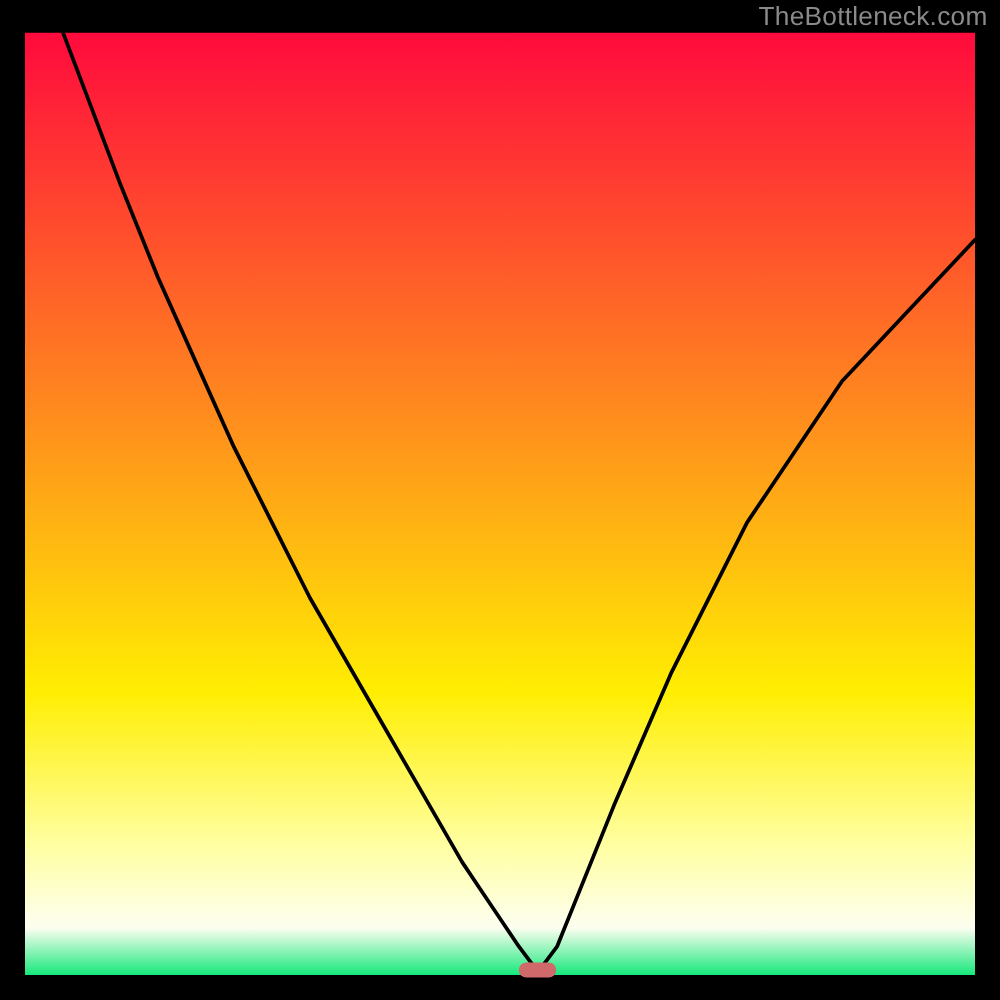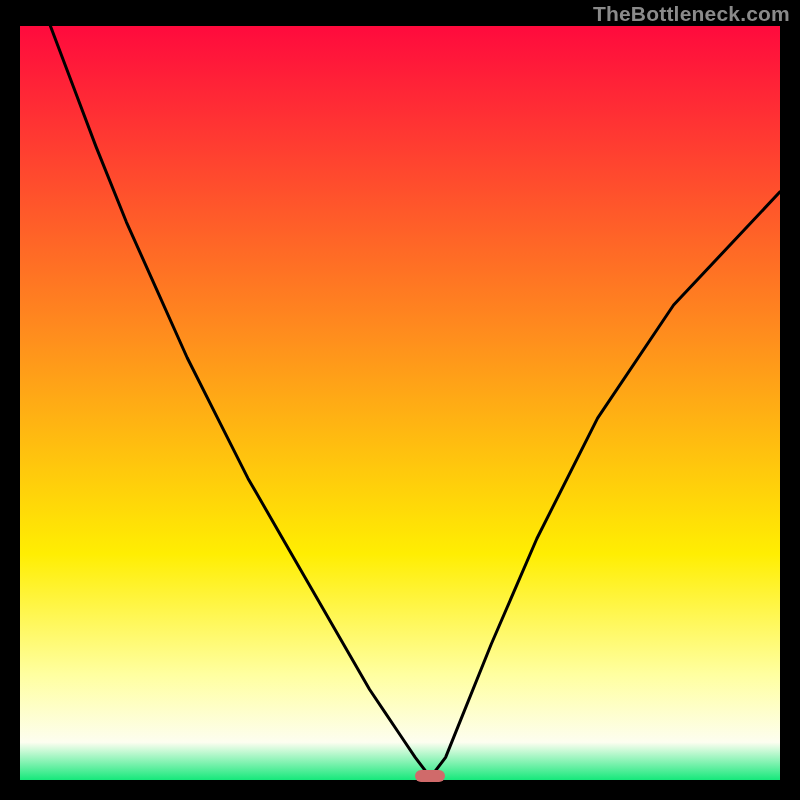--- a/index.html
+++ b/index.html
@@ -16,21 +16,21 @@
     width: 800px;
     height: 800px;
     background: #000;
   }
   .watermark {
     position: absolute;
     top: 2px;
     right: 10px;
     color: #8a8a8a;
     font-size: 21px;
-    font-weight: 700;
+    font-weight: 400;
     letter-spacing: 0.2px;
     z-index: 10;
   }
   .plot {
     position: absolute;
     left: 20px;
     top: 26px;
     width: 760px;
     height: 754px;
   }

